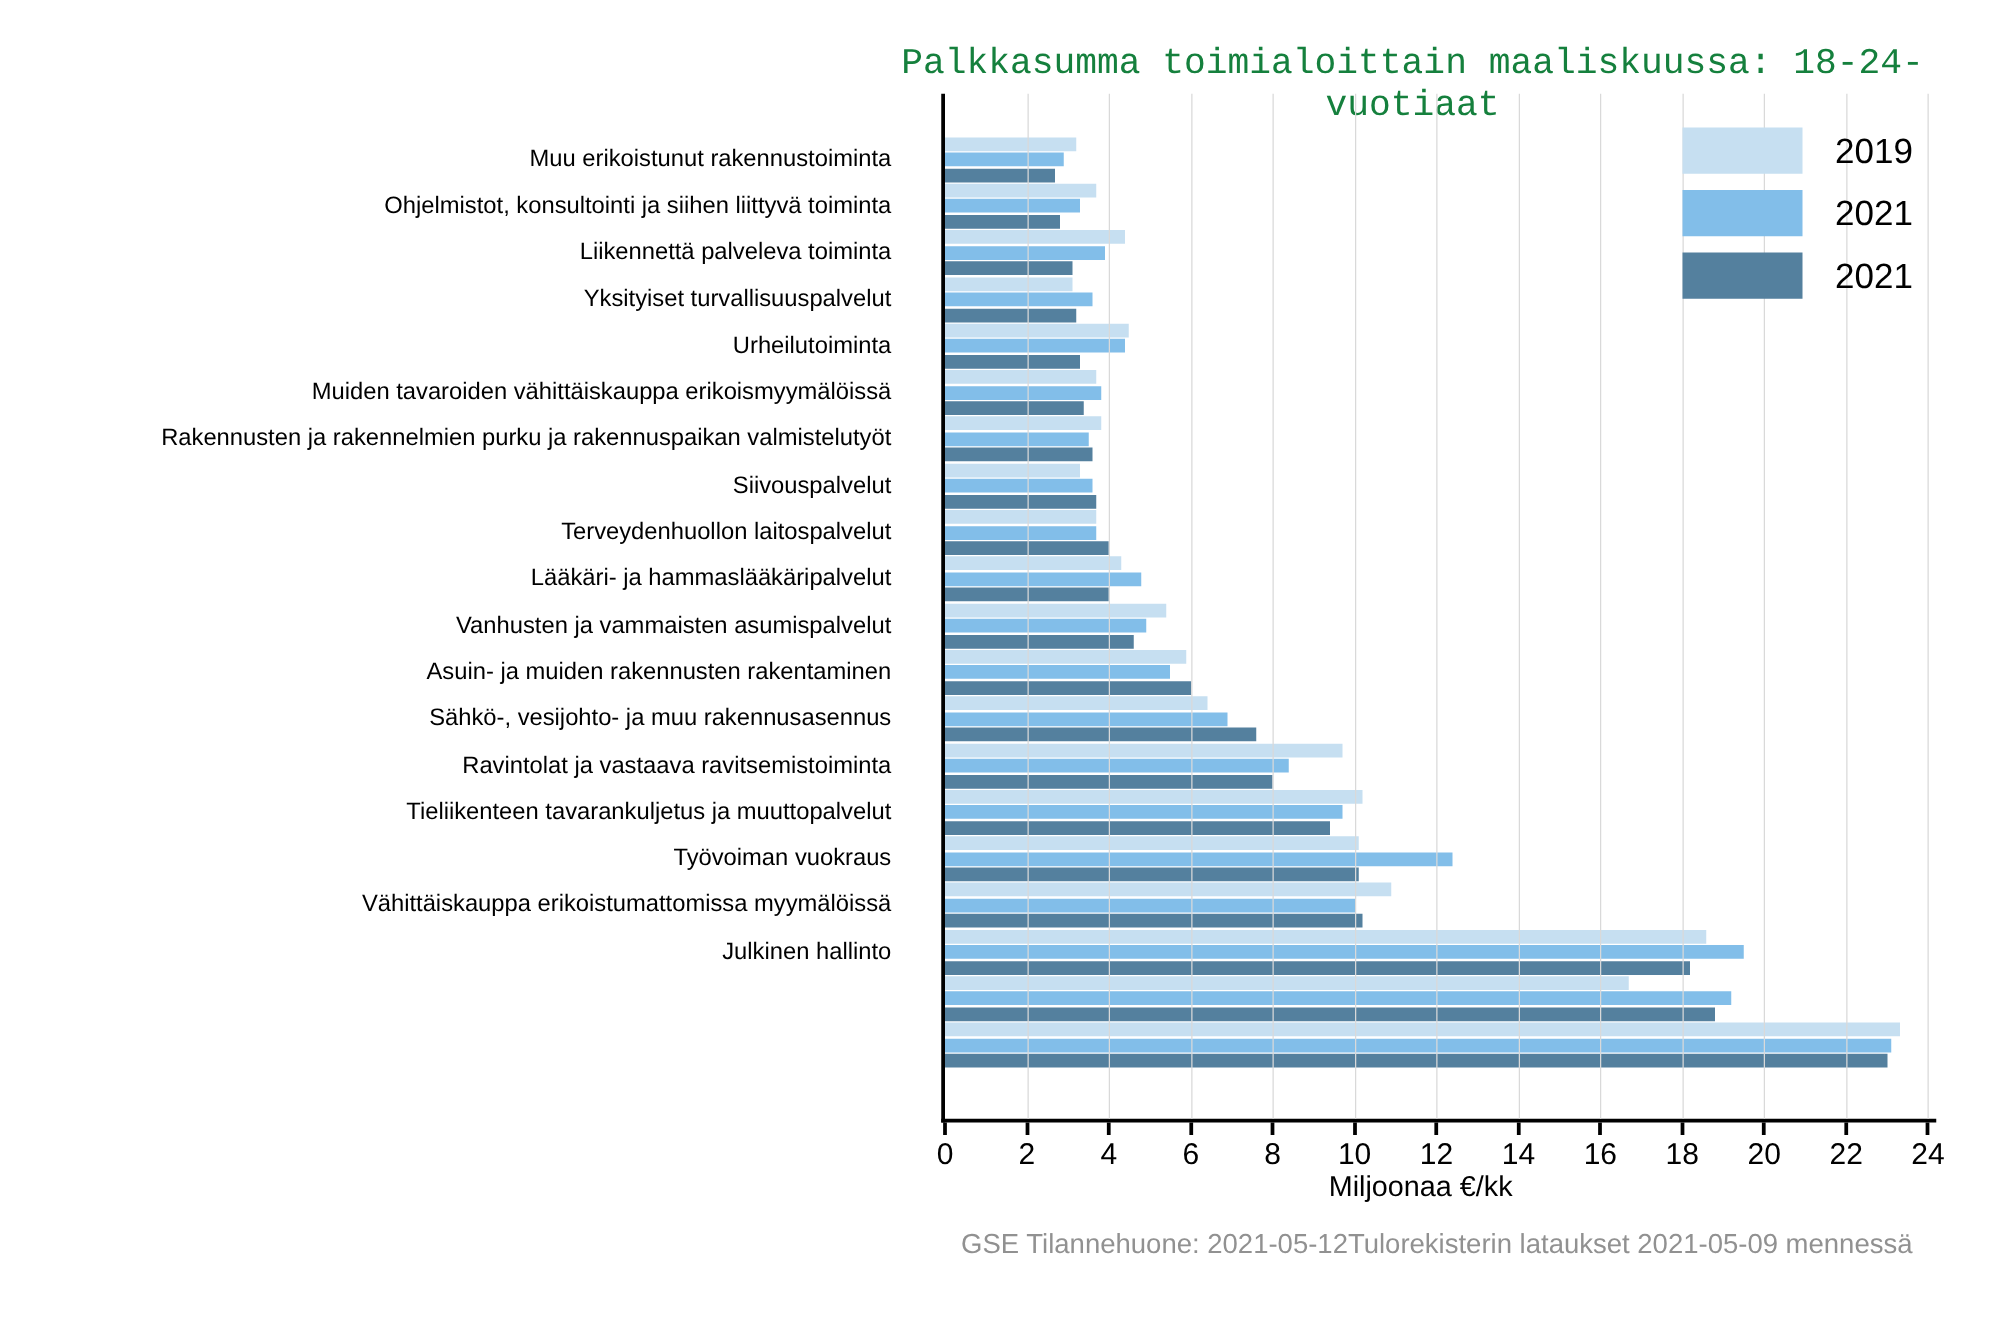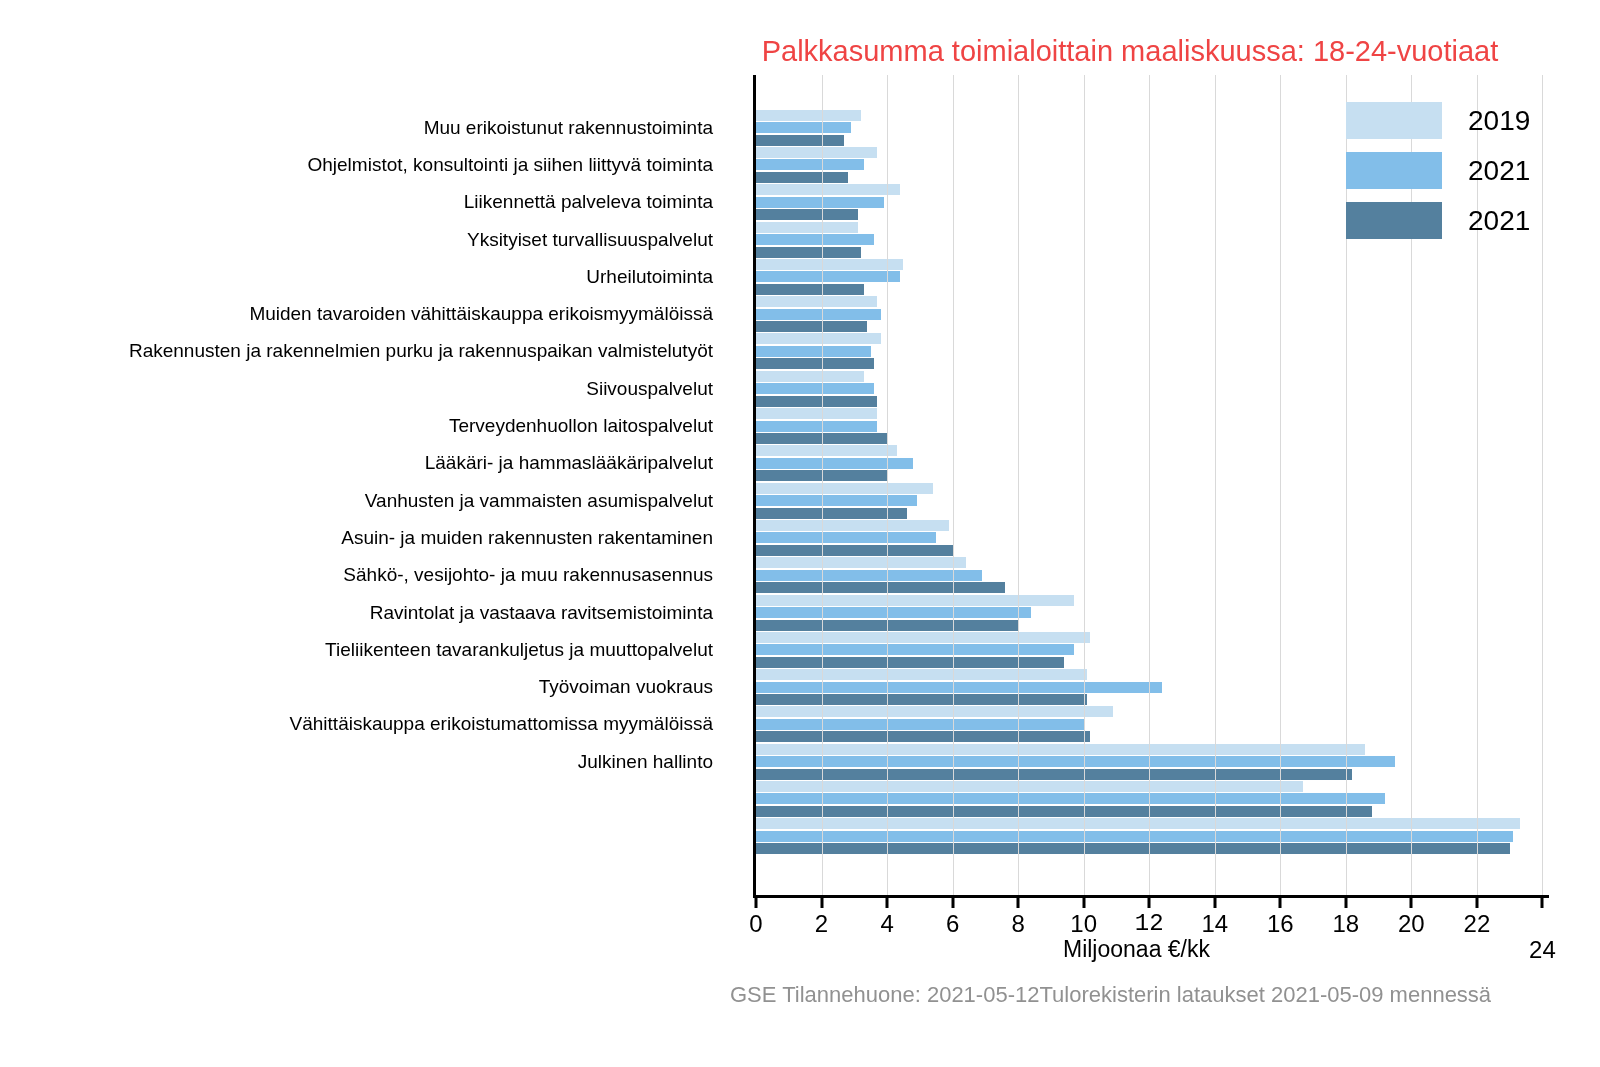--- a/index.html
+++ b/index.html
@@ -1,39 +1,39 @@
 <!DOCTYPE html>
 <html><head>
 <meta charset="utf-8">
 <style>
   html,body{margin:0;padding:0;background:#fff;}
   .figure{position:relative;width:1600px;height:1067px;background:#ffffff;
           font-family:"Liberation Sans",sans-serif;overflow:hidden;}
   .title{position:absolute;top:34px;left:700px;width:860px;text-align:center;
-         font-size:29px;line-height:34px;color:#ef4444;}
+         font-size:29px;line-height:34px;color:#15803d;font-family:Liberation Mono, monospace;}
   .chart-body{position:absolute;top:75px;left:0;height:820px;display:flex;gap:16px;}
   .cat-labels{width:737px;box-sizing:border-box;padding:34px 24px 40px 0;
               display:flex;flex-direction:column;}
   .label-row{height:37.3px;display:flex;align-items:center;justify-content:flex-end;
              font-size:19px;color:#000;white-space:nowrap;}
   .plot{position:relative;width:793px;height:820px;
         border-left:3px solid #000;border-bottom:3px solid #000;}
   .gridline{position:absolute;top:0;bottom:0;width:1px;background:#d9d9d9;}
   .groups{position:absolute;left:0;right:0;top:0;bottom:0;box-sizing:border-box;
           padding:34px 0 40px;display:flex;flex-direction:column;}
   .bar-group{height:37.3px;display:flex;flex-direction:column;justify-content:center;gap:1.5px;}
   .bar{height:11px;}
   .tick{position:absolute;top:calc(100% + 3px);width:3px;height:10px;background:#000;
         transform:translateX(-50%);}
   .tick-label{position:absolute;top:calc(100% + 15px);transform:translateX(-50%);
               font-size:24px;color:#000;}
   .xlabel{position:absolute;top:936px;left:740px;width:793px;text-align:center;
           font-size:23px;color:#000;}
   .footer{position:absolute;top:982px;left:730px;width:800px;display:flex;
-          justify-content:flex-start;font-size:22px;color:#919191;}
+          justify-content:flex-end;font-size:22px;color:#919191;}
   .legend{position:absolute;left:1346px;top:102px;}
   .legend-item{display:flex;align-items:center;margin-bottom:13px;}
   .legend-swatch{width:96px;height:37px;margin-right:26px;}
   .legend-label{font-size:28px;color:#000;}
 </style>
 </head>
 <body>
 
 <div class="figure">
   <div class="title">Palkkasumma toimialoittain maaliskuussa: 18-24-vuotiaat</div>
@@ -174,39 +174,39 @@
         <div class="tick" style="left: 24.7934%;"></div>
         <div class="tick-label" style="left: 24.7934%;">6</div>
         <div class="gridline" style="left: 33.0579%;"></div>
         <div class="tick" style="left: 33.0579%;"></div>
         <div class="tick-label" style="left: 33.0579%;">8</div>
         <div class="gridline" style="left: 41.3223%;"></div>
         <div class="tick" style="left: 41.3223%;"></div>
         <div class="tick-label" style="left: 41.3223%;">10</div>
         <div class="gridline" style="left: 49.5868%;"></div>
         <div class="tick" style="left: 49.5868%;"></div>
-        <div class="tick-label" style="left: 49.5868%; font-family: Liberation Mono, monospace;">12</div>
+        <div class="tick-label" style="left: 49.5868%;">12</div>
         <div class="gridline" style="left: 57.8512%;"></div>
         <div class="tick" style="left: 57.8512%;"></div>
         <div class="tick-label" style="left: 57.8512%;">14</div>
         <div class="gridline" style="left: 66.1157%;"></div>
         <div class="tick" style="left: 66.1157%;"></div>
         <div class="tick-label" style="left: 66.1157%;">16</div>
         <div class="gridline" style="left: 74.3802%;"></div>
         <div class="tick" style="left: 74.3802%;"></div>
         <div class="tick-label" style="left: 74.3802%;">18</div>
         <div class="gridline" style="left: 82.6446%;"></div>
         <div class="tick" style="left: 82.6446%;"></div>
         <div class="tick-label" style="left: 82.6446%;">20</div>
         <div class="gridline" style="left: 90.9091%;"></div>
         <div class="tick" style="left: 90.9091%;"></div>
         <div class="tick-label" style="left: 90.9091%;">22</div>
         <div class="gridline" style="left: 99.1736%;"></div>
         <div class="tick" style="left: 99.1736%;"></div>
-        <div class="tick-label" style="left: 99.1736%; margin-top: 26px;">24</div>
+        <div class="tick-label" style="left: 99.1736%;">24</div>
       </div>
   </div>
 
   <div class="legend">
       <div class="legend-item">
         <div class="legend-swatch" style="background: rgb(198, 223, 241);"></div>
         <div class="legend-label">2019</div>
       </div>
       <div class="legend-item">
         <div class="legend-swatch" style="background: rgb(130, 190, 233);"></div>

